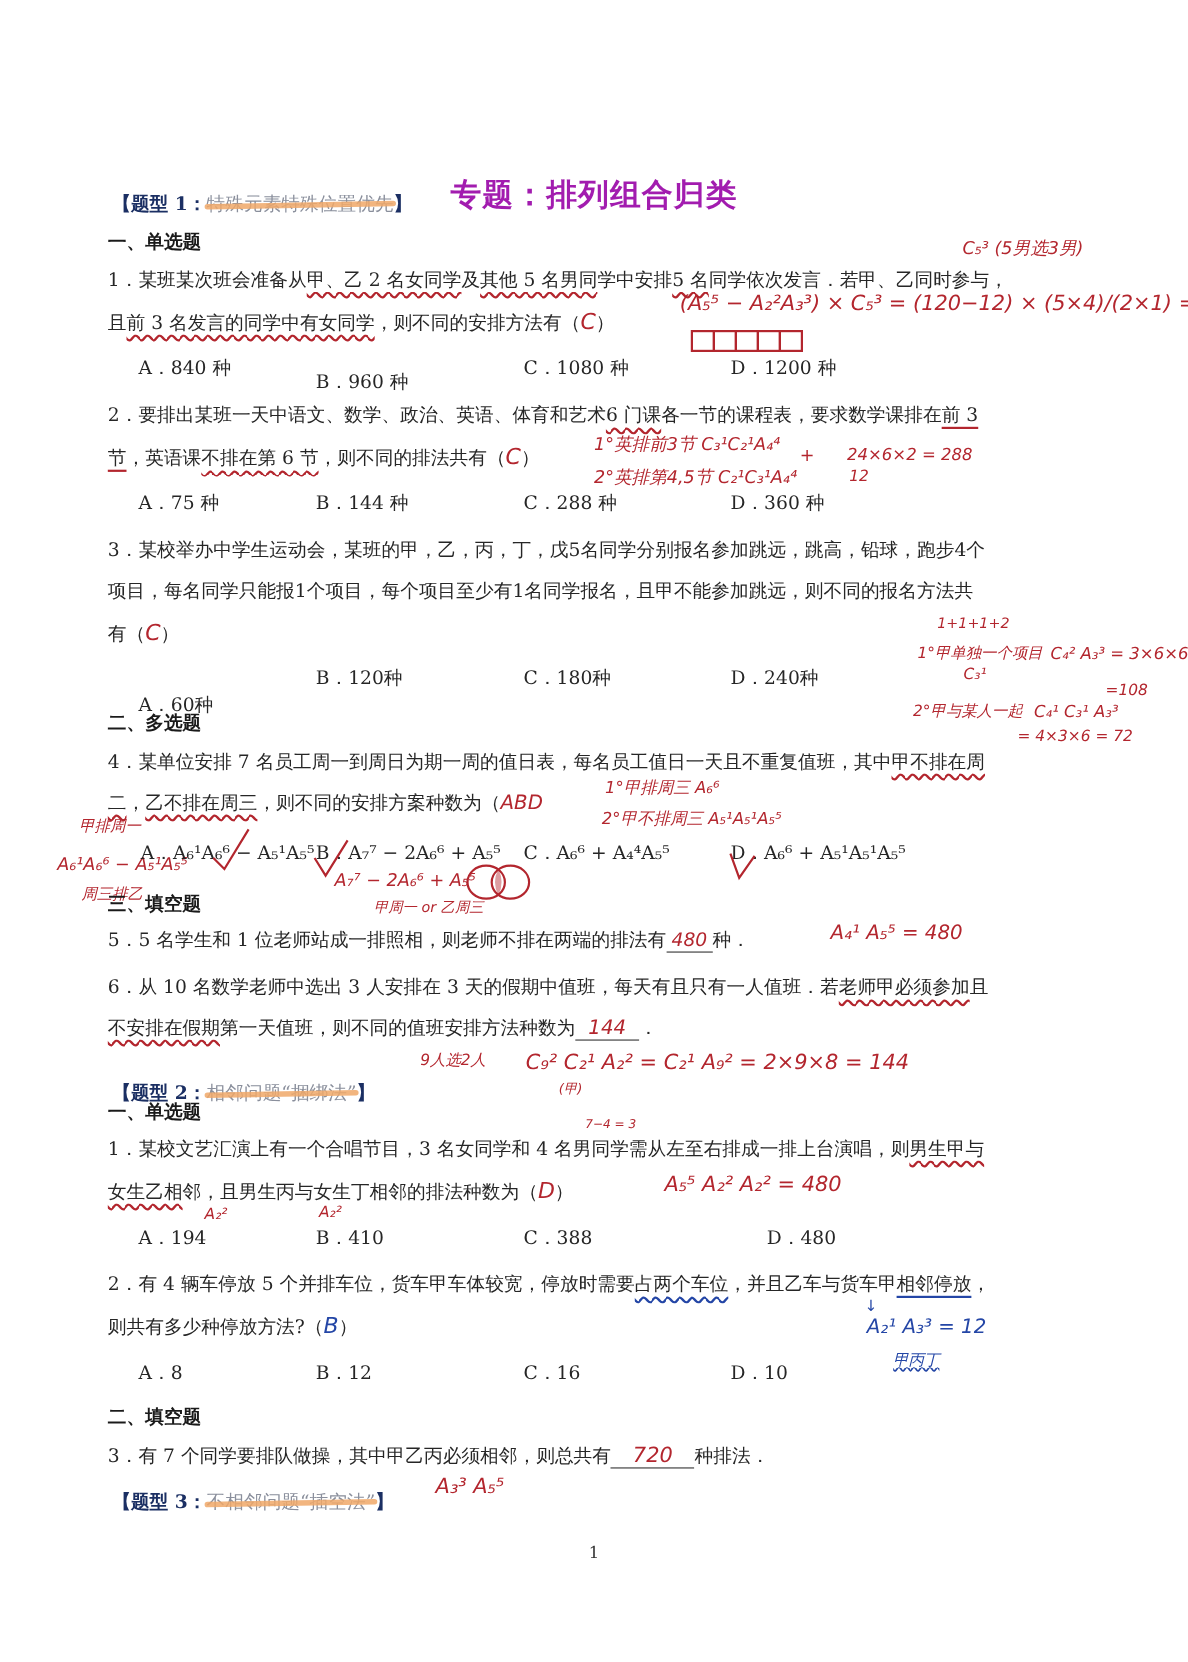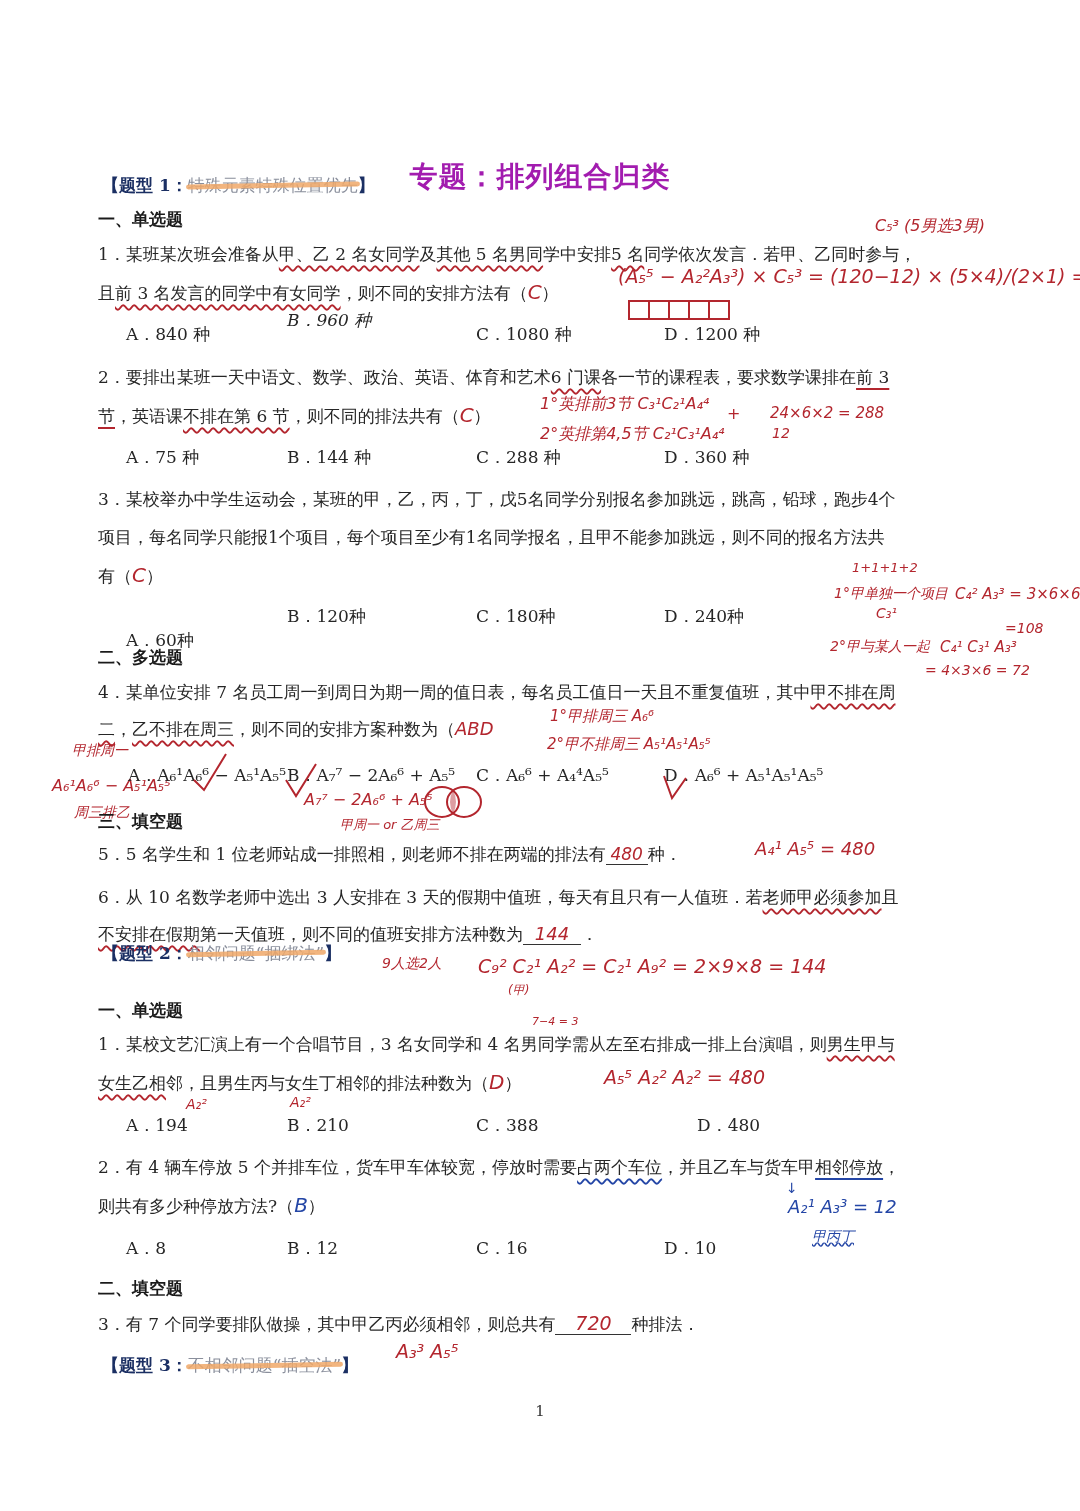--- a/index.html
+++ b/index.html
@@ -47,21 +47,21 @@
 </div>
 <div class="abs hw" style="left:618px;top:265px;font-size:19px;">(A₅⁵ − A₂²A₃³) × C₅³ = (120−12) × (5×4)/(2×1) = 1080</div>
 <div class="abs boxes" style="left:630px;top:300px;">
     <span></span>
     <span></span>
     <span></span>
     <span></span>
     <span></span>
   </div>
 <div class="abs opt" style="left:126px;top:323px;">A．840 种</div>
-<div class="abs opt" style="left:287px;top:309px;font-style:italic;">B．960 种</div>
+<div class="abs opt" style="left:287px;top:336px;">B．960 种</div>
 <div class="abs opt" style="left:476px;top:323px;">C．1080 种</div>
 <div class="abs opt" style="left:664px;top:323px;">D．1200 种</div>
 
 <div class="abs q" style="left:98px;top:366px;">
   <span>2．要排出某班一天中语文、数学、政治、英语、体育和艺术</span><span class="wavy">6 门课</span><span>各一节的课程表，要求数学课排在</span><span class="ul">前 3</span>
 </div>
 <div class="abs q" style="left:98px;top:403px;">
   <span class="ul">节</span><span>，英语课</span><span class="wavy">不排在第 6 节</span><span>，则不同的排法共有（</span><span class="hw" style="font-size:20px;">C</span><span>）</span>
 </div>
 <div class="abs hw" style="left:540px;top:394px;font-size:16px;">1°英排前3节  C₃¹C₂¹A₄⁴</div>
@@ -136,37 +136,37 @@
 <div class="abs q" style="left:98px;top:886px;">
   <span>6．从 10 名数学老师中选出 3 人安排在 3 天的假期中值班，每天有且只有一人值班．若</span><span class="wavy">老师甲必须参加</span><span>且</span>
 </div>
 <div class="abs q" style="left:98px;top:923px;">
   <span class="wavy">不安排在假期</span><span>第一天值班，则不同的值班安排方法种数为</span><span class="blank hw" style="width:58px;font-size:18px;">144</span><span>．</span>
 </div>
 <div class="abs hw" style="left:382px;top:955px;font-size:14px;">9人选2人</div>
 <div class="abs hw" style="left:478px;top:955px;font-size:19px;">C₉² C₂¹ A₂² = C₂¹ A₉² = 2×9×8 = 144</div>
 <div class="abs hw" style="left:508px;top:982px;font-size:12px;">(甲)</div>
 
-<div class="abs type-head" style="left:102px;top:942px;">
+<div class="abs type-head" style="left:102px;top:982px;">
   <span class="br">【题型 2：</span><span class="strike">相邻问题“捆绑法”</span><span class="br">】</span>
 </div>
 <div class="abs section" style="left:98px;top:999px;">一、单选题</div>
 
 <div class="abs hw" style="left:532px;top:1015px;font-size:11px;">7−4 = 3</div>
 <div class="abs q" style="left:98px;top:1033px;">
   <span>1．某校文艺汇演上有一个合唱节目，3 名女同学和 4 名男同学需从左至右排成一排上台演唱，则</span><span class="wavy">男生甲与</span>
 </div>
 <div class="abs q" style="left:98px;top:1070px;">
   <span class="wavy">女生乙相</span><span>邻，且男生丙与女生丁相邻的排法种数为（</span><span class="hw" style="font-size:20px;">D</span><span>）</span>
 </div>
 <div class="abs hw" style="left:604px;top:1066px;font-size:19px;">A₅⁵ A₂² A₂² = 480</div>
 <div class="abs hw" style="left:186px;top:1096px;font-size:14px;">A₂²</div>
 <div class="abs hw" style="left:290px;top:1094px;font-size:14px;">A₂²</div>
 <div class="abs opt" style="left:126px;top:1114px;">A．194</div>
-<div class="abs opt" style="left:287px;top:1114px;">B．210</div>
+<div class="abs opt" style="left:287px;top:1114px;">B．410</div>
 <div class="abs opt" style="left:476px;top:1114px;">C．388</div>
 <div class="abs opt" style="left:697px;top:1114px;">D．480</div>
 
 <div class="abs q" style="left:98px;top:1156px;">
   <span>2．有 4 辆车停放 5 个并排车位，货车甲车体较宽，停放时需要</span><span class="wavyb">占两个车位</span><span>，并且乙车与货车甲</span><span class="ulb">相邻停放</span><span>，</span>
 </div>
 <div class="abs q" style="left:98px;top:1193px;">
   <span>则共有多少种停放方法?（</span><span class="hwb" style="font-size:20px;">B</span><span>）</span>
 </div>
 <div class="abs hwb" style="left:786px;top:1180px;font-size:14px;">↓</div>

